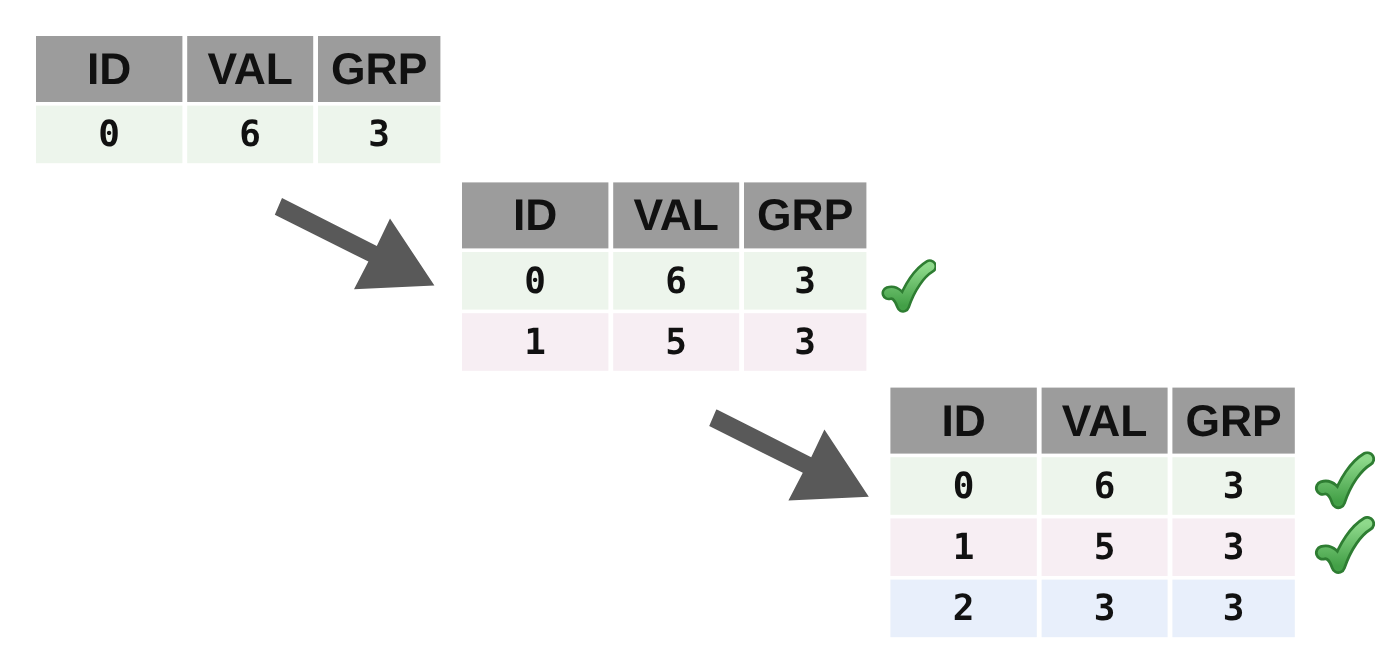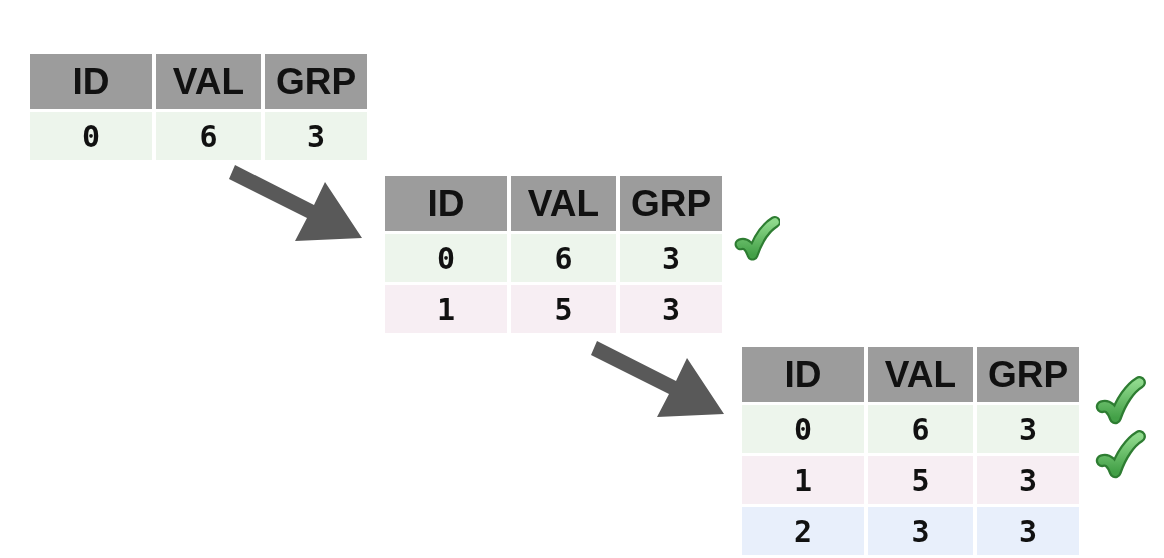--- a/index.html
+++ b/index.html
@@ -9,21 +9,20 @@
     height: 558px;
     background: #ffffff;
     overflow: hidden;
     font-family: "Liberation Sans", sans-serif;
   }
   .tbl {
     position: absolute;
     display: grid;
     grid-template-columns: 122px 105px 102px;
     gap: 3px 4px;
-    margin-top: 24px;
   }
   .cell {
     display: flex;
     align-items: center;
     justify-content: center;
     color: #111111;
   }
   .hd {
     height: 55px;
     background: #9c9c9c;

